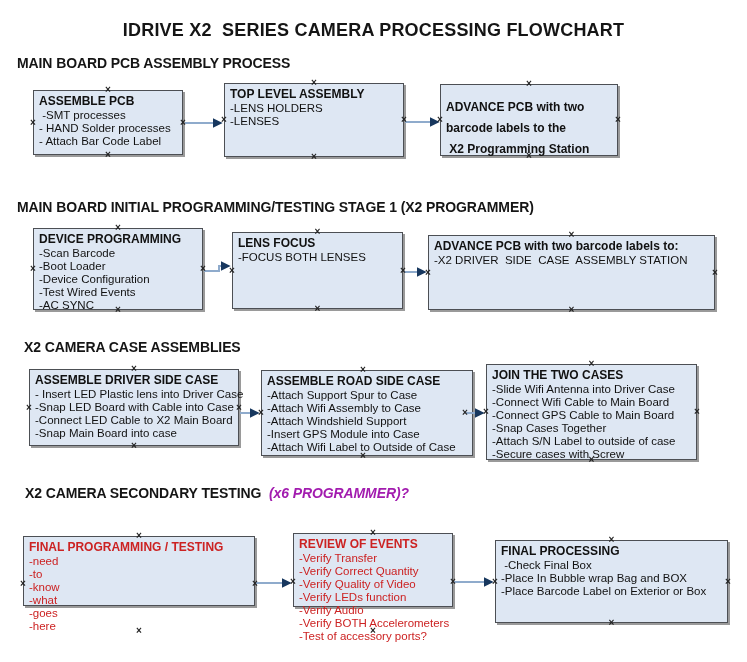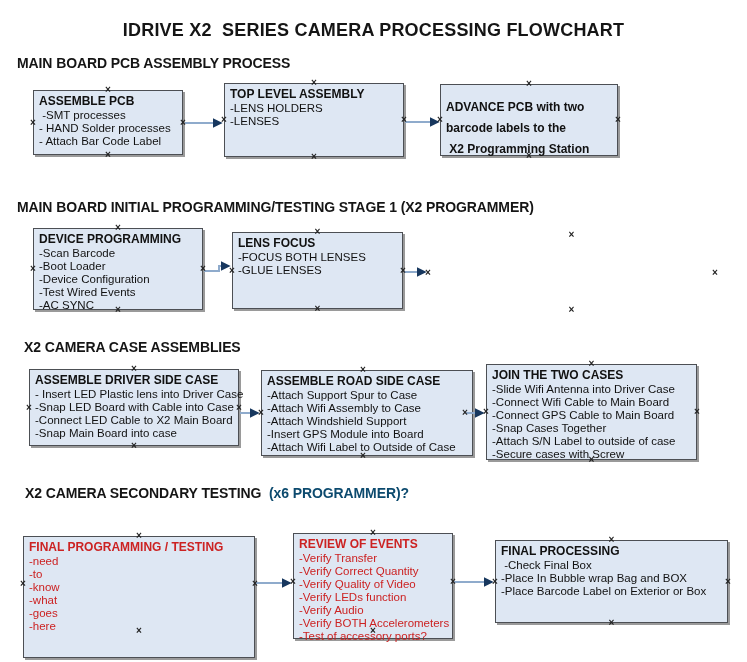--- a/index.html
+++ b/index.html
@@ -1,21 +1,21 @@
 <!DOCTYPE html>
 <html><head>
 <meta charset="utf-8">
 <style>
   html,body{margin:0;padding:0;background:#ffffff;}
   #stage{position:relative;width:747px;height:662px;background:#ffffff;overflow:hidden;
          font-family:"Liberation Sans",sans-serif;color:#111;}
   .title{position:absolute;top:20px;left:0;width:747px;text-align:center;
          font-size:18px;font-weight:bold;letter-spacing:.2px;white-space:pre;color:#151515;}
   .sec-h{position:absolute;font-size:14px;font-weight:bold;letter-spacing:-.1px;white-space:pre;color:#151515;}
-  .sec-h .red{color:#0c4a6e;}
+  .sec-h .red{color:#a21caf;font-style:italic;}
   .fbox{position:absolute;box-sizing:border-box;background:#dee7f3;border:1.5px solid #4c4f54;
         box-shadow:2px 2px 0 #9a9a9a;padding:2px 4px 0 5px;overflow:visible;}
   .btitle{font-size:12px;font-weight:bold;line-height:16px;white-space:pre;}
   .bitem{font-size:11.5px;line-height:13px;white-space:pre;}
   .fbox.spread{padding-top:12px;}
   .fbox.spread .btitle{line-height:21px;}
   .cp{position:absolute;font-size:10px;line-height:10px;color:#222;
       transform:translate(-50%,-50%);z-index:3;font-weight:bold;}
   #wires{position:absolute;left:0;top:0;width:747px;height:662px;z-index:2;pointer-events:none;}
   .wire{fill:none;stroke:#8fabcc;stroke-width:2;}
@@ -78,26 +78,29 @@
       <div class="bitem">-Test Wired Events</div>
       <div class="bitem">-AC SYNC</div>
     </div>
     <div class="cp" style="left: 118px; top: 228px;">×</div>
     <div class="cp" style="left: 118px; top: 310px;">×</div>
     <div class="cp" style="left: 33px; top: 269px;">×</div>
     <div class="cp" style="left: 203px; top: 269px;">×</div>
     <div class="fbox" style="left: 232px; top: 232px; width: 171px; height: 77px;">
       <div class="btitle">LENS FOCUS</div>
       <div class="bitem">-FOCUS BOTH LENSES</div>
-      <div class="bitem">-GLUE LENSES</div>
     </div>
     <div class="cp" style="left: 317.5px; top: 232px;">×</div>
     <div class="cp" style="left: 317.5px; top: 309px;">×</div>
     <div class="cp" style="left: 232px; top: 270.5px;">×</div>
     <div class="cp" style="left: 403px; top: 270.5px;">×</div>
+    <div class="fbox" style="left: 428px; top: 235px; width: 287px; height: 75px;">
+      <div class="btitle">ADVANCE PCB with two barcode labels to:</div>
+      <div class="bitem">-X2 DRIVER  SIDE  CASE  ASSEMBLY STATION</div>
+    </div>
     <div class="cp" style="left: 571.5px; top: 235px;">×</div>
     <div class="cp" style="left: 571.5px; top: 310px;">×</div>
     <div class="cp" style="left: 428px; top: 272.5px;">×</div>
     <div class="cp" style="left: 715px; top: 272.5px;">×</div>
     <div class="sec-h" style="left: 24px; top: 339px;"><span>X2 CAMERA CASE ASSEMBLIES</span></div>
     <div class="fbox" style="left: 29px; top: 369px; width: 210px; height: 77px;">
       <div class="btitle">ASSEMBLE DRIVER SIDE CASE</div>
       <div class="bitem">- Insert LED Plastic lens into Driver Case</div>
       <div class="bitem">-Snap LED Board with Cable into Case</div>
       <div class="bitem">-Connect LED Cable to X2 Main Board</div>
@@ -105,55 +108,55 @@
     </div>
     <div class="cp" style="left: 134px; top: 369px;">×</div>
     <div class="cp" style="left: 134px; top: 446px;">×</div>
     <div class="cp" style="left: 29px; top: 407.5px;">×</div>
     <div class="cp" style="left: 239px; top: 407.5px;">×</div>
     <div class="fbox" style="left: 261px; top: 370px; width: 212px; height: 86px;">
       <div class="btitle">ASSEMBLE ROAD SIDE CASE</div>
       <div class="bitem">-Attach Support Spur to Case</div>
       <div class="bitem">-Attach Wifi Assembly to Case</div>
       <div class="bitem">-Attach Windshield Support</div>
-      <div class="bitem">-Insert GPS Module into Board</div>
+      <div class="bitem">-Insert GPS Module into Case</div>
       <div class="bitem">-Attach Wifi Label to Outside of Case</div>
     </div>
     <div class="cp" style="left: 363px; top: 370px;">×</div>
     <div class="cp" style="left: 363px; top: 456px;">×</div>
     <div class="cp" style="left: 261px; top: 413px;">×</div>
     <div class="cp" style="left: 465px; top: 413px;">×</div>
     <div class="fbox" style="left: 486px; top: 364px; width: 211px; height: 96px;">
       <div class="btitle">JOIN THE TWO CASES</div>
       <div class="bitem">-Slide Wifi Antenna into Driver Case</div>
       <div class="bitem">-Connect Wifi Cable to Main Board</div>
       <div class="bitem">-Connect GPS Cable to Main Board</div>
       <div class="bitem">-Snap Cases Together</div>
       <div class="bitem">-Attach S/N Label to outside of case</div>
       <div class="bitem">-Secure cases with Screw</div>
     </div>
     <div class="cp" style="left: 591.5px; top: 364px;">×</div>
     <div class="cp" style="left: 591.5px; top: 460px;">×</div>
     <div class="cp" style="left: 486px; top: 412px;">×</div>
     <div class="cp" style="left: 697px; top: 412px;">×</div>
     <div class="sec-h" style="left: 25px; top: 485px;"><span>X2 CAMERA SECONDARY TESTING  </span><span class="red">(x6 PROGRAMMER)?</span></div>
-    <div class="fbox" style="left: 23px; top: 536px; width: 232px; height: 122px; color: rgb(204, 34, 34);">
+    <div class="fbox" style="left: 23px; top: 536px; width: 232px; height: 70px; color: rgb(204, 34, 34);">
       <div class="btitle">FINAL PROGRAMMING / TESTING</div>
       <div class="bitem">-need</div>
       <div class="bitem">-to</div>
       <div class="bitem">-know</div>
       <div class="bitem">-what</div>
       <div class="bitem">-goes</div>
       <div class="bitem">-here</div>
     </div>
     <div class="cp" style="left: 139px; top: 536px;">×</div>
     <div class="cp" style="left: 139px; top: 631px;">×</div>
     <div class="cp" style="left: 23px; top: 583.5px;">×</div>
     <div class="cp" style="left: 255px; top: 583.5px;">×</div>
-    <div class="fbox" style="left: 293px; top: 533px; width: 160px; height: 106px; color: rgb(204, 34, 34);">
+    <div class="fbox" style="left: 293px; top: 533px; width: 160px; height: 74px; color: rgb(204, 34, 34);">
       <div class="btitle">REVIEW OF EVENTS</div>
       <div class="bitem">-Verify Transfer</div>
       <div class="bitem">-Verify Correct Quantity</div>
       <div class="bitem">-Verify Quality of Video</div>
       <div class="bitem">-Verify LEDs function</div>
       <div class="bitem">-Verify Audio</div>
       <div class="bitem">-Verify BOTH Accelerometers</div>
       <div class="bitem">-Test of accessory ports?</div>
     </div>
     <div class="cp" style="left: 373px; top: 533px;">×</div>

